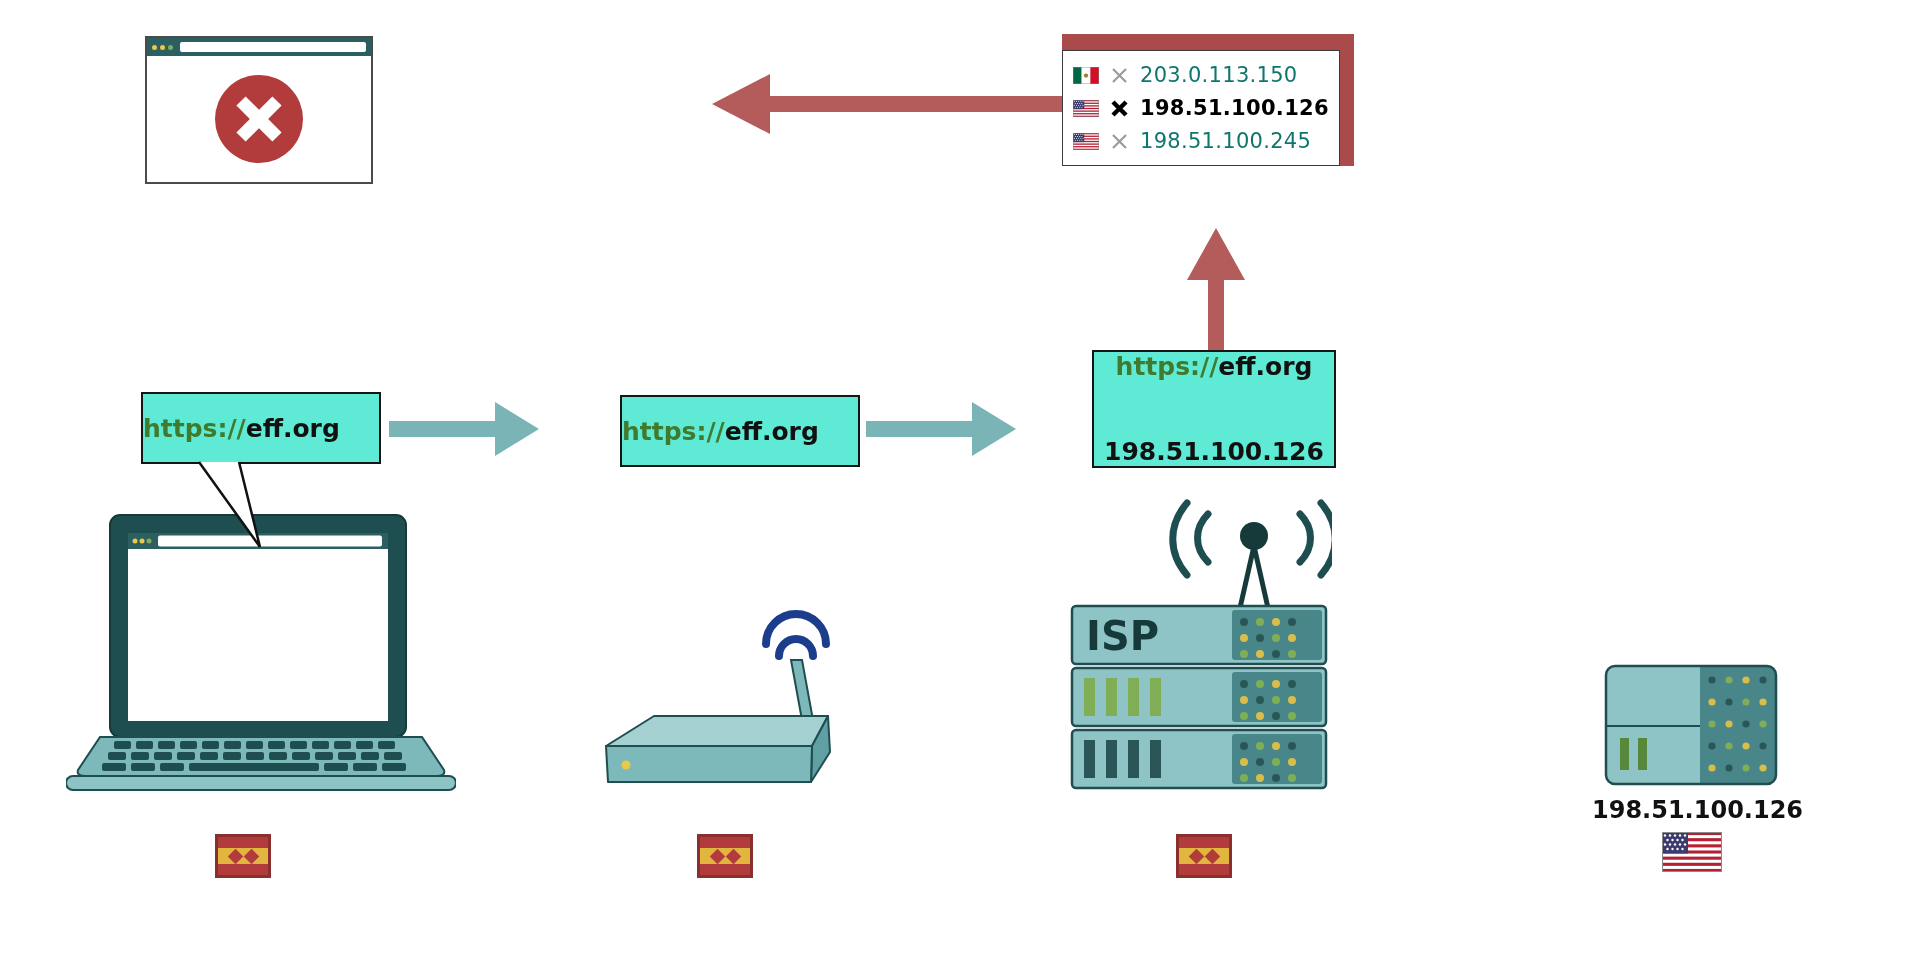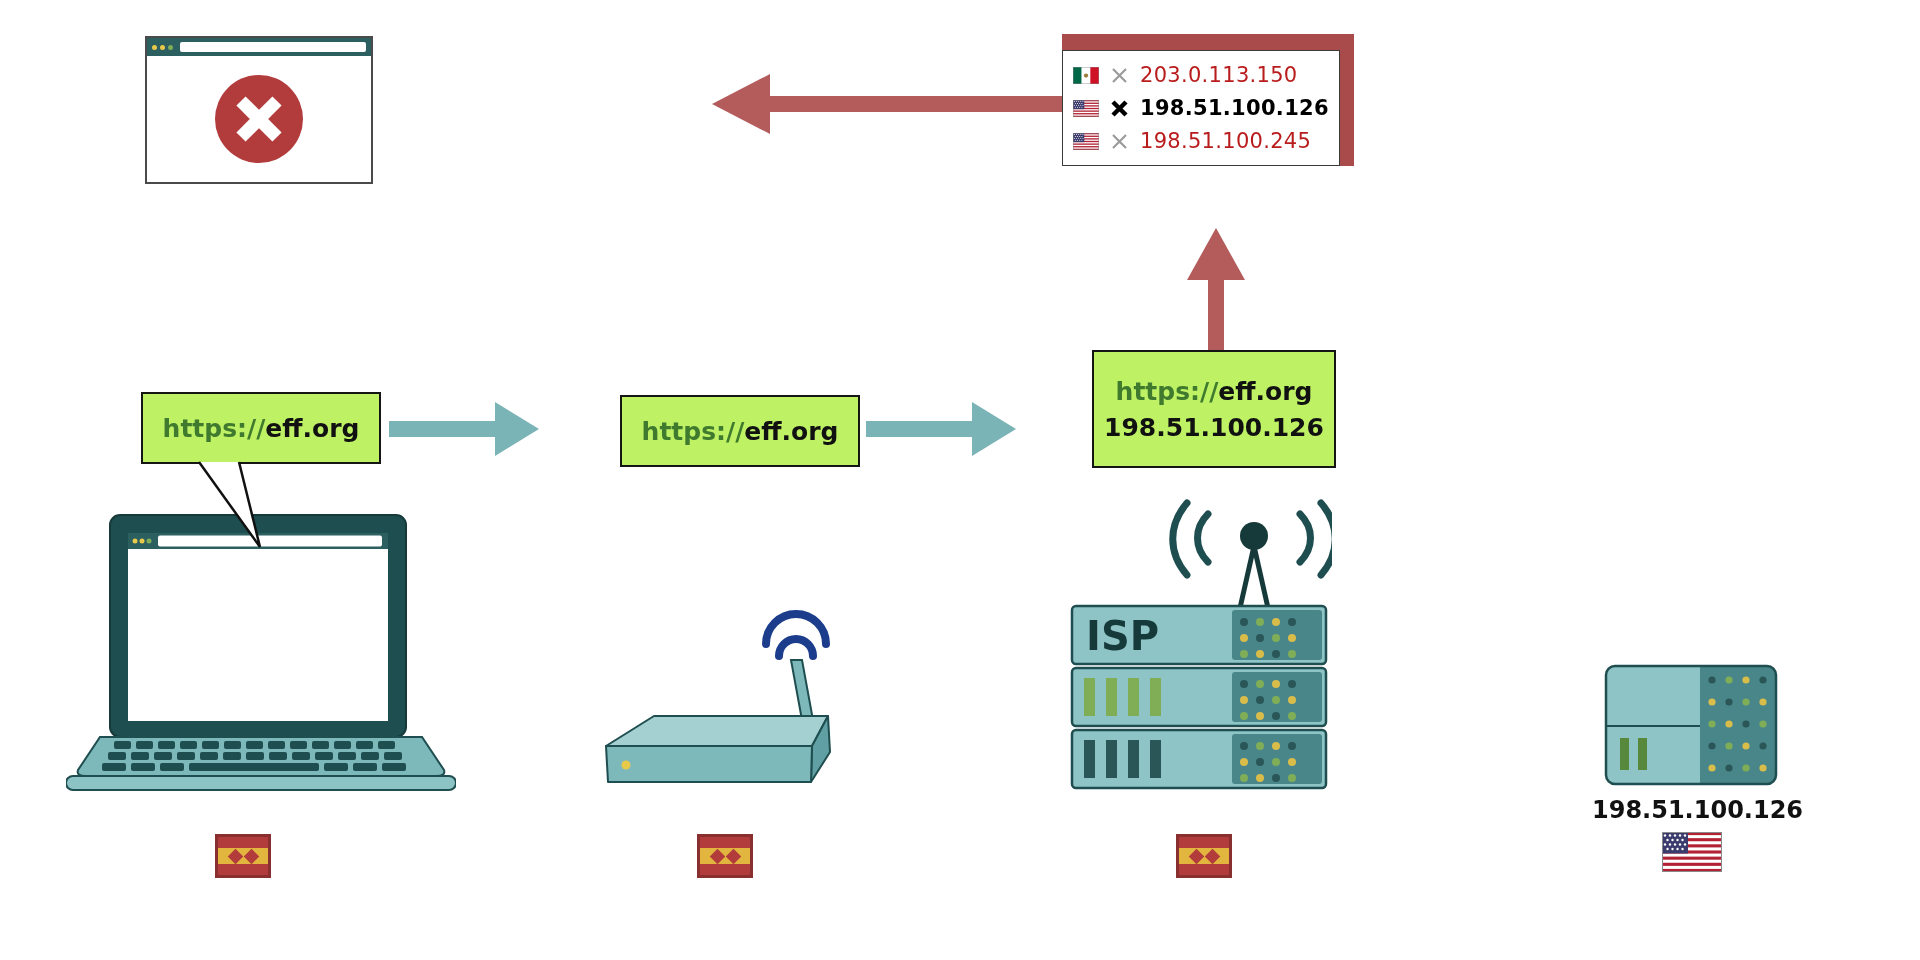--- a/index.html
+++ b/index.html
@@ -4,21 +4,21 @@
 <style>
 *{margin:0;padding:0;box-sizing:border-box}
 html,body{background:#fff}
 body{font-family:"DejaVu Sans","Liberation Sans",sans-serif;color:#111}
 .canvas{position:relative;width:1920px;height:960px;overflow:hidden;background:#fff}
 .abs{position:absolute}
 svg text{font-family:"DejaVu Sans","Liberation Sans",sans-serif}
 
 .illus{z-index:2}
 .arrow{z-index:3}
-.label-box{z-index:5;background:#bef264;border:2.5px solid #151515;display:flex;align-items:center;justify-content:center}
+.label-box{z-index:5;background:#5eead4;border:2.5px solid #151515;display:flex;align-items:center;justify-content:space-between}
 .label-box.col{flex-direction:column;gap:7px}
 .tail{z-index:6}
 .url{font-size:25px;font-weight:bold;color:#111;white-space:nowrap}
 .url .scheme{color:#3f7a2e}
 .ip-line{font-size:25px;font-weight:bold;color:#111}
 
 .shaft-h{position:absolute;height:16px}
 .shaft-v{position:absolute;width:16px}
 .teal-bg{background:#7ab4b7}
 .red-bg{background:#b45c5c}
@@ -30,21 +30,21 @@
 .titlebar{height:18px;background:#2b5f60;display:flex;align-items:center;gap:3px;padding:0 5px}
 .dot{width:5px;height:5px;border-radius:50%;flex:0 0 auto}
 .d1{background:#e8c94a}.d2{background:#7fae57}
 .addressbar{flex:1;height:10px;background:#fff;border-radius:2px;margin-left:4px}
 .win-body{position:relative;height:calc(100% - 18px)}
 .blocked-circle{position:absolute;left:50%;top:50%;transform:translate(-50%,-50%);width:88px;height:88px;border-radius:50%;background:#b23b3b}
 
 .dns-box{z-index:5;width:292px;height:132px;background:#a94b4b;padding:16px 14px 0 0}
 .dns-inner{width:100%;height:100%;background:#fff;border:1.5px solid #3a3a3a;display:flex;flex-direction:column;justify-content:space-evenly;padding:3px 10px}
 .dns-row{display:flex;align-items:center;gap:10px}
-.dns-ip{font-size:21px;color:#b91c1c;letter-spacing:.3px;white-space:nowrap}
+.dns-ip{font-size:21px;color:#0f766e;letter-spacing:.3px;white-space:nowrap}
 .dns-row.selected .dns-ip{font-weight:bold;color:#000}
 .flag-sm{width:26px;height:17px;flex:0 0 auto}
 .x-icon{width:21px;height:21px;flex:0 0 auto}
 .flag-lg{width:60px;height:40px}
 .flag-cp{width:56px;height:44px}
 .server-ip{z-index:4;text-align:center;font-size:24px;font-weight:bold;color:#111}
 </style>
 </head>
 <body>
 

